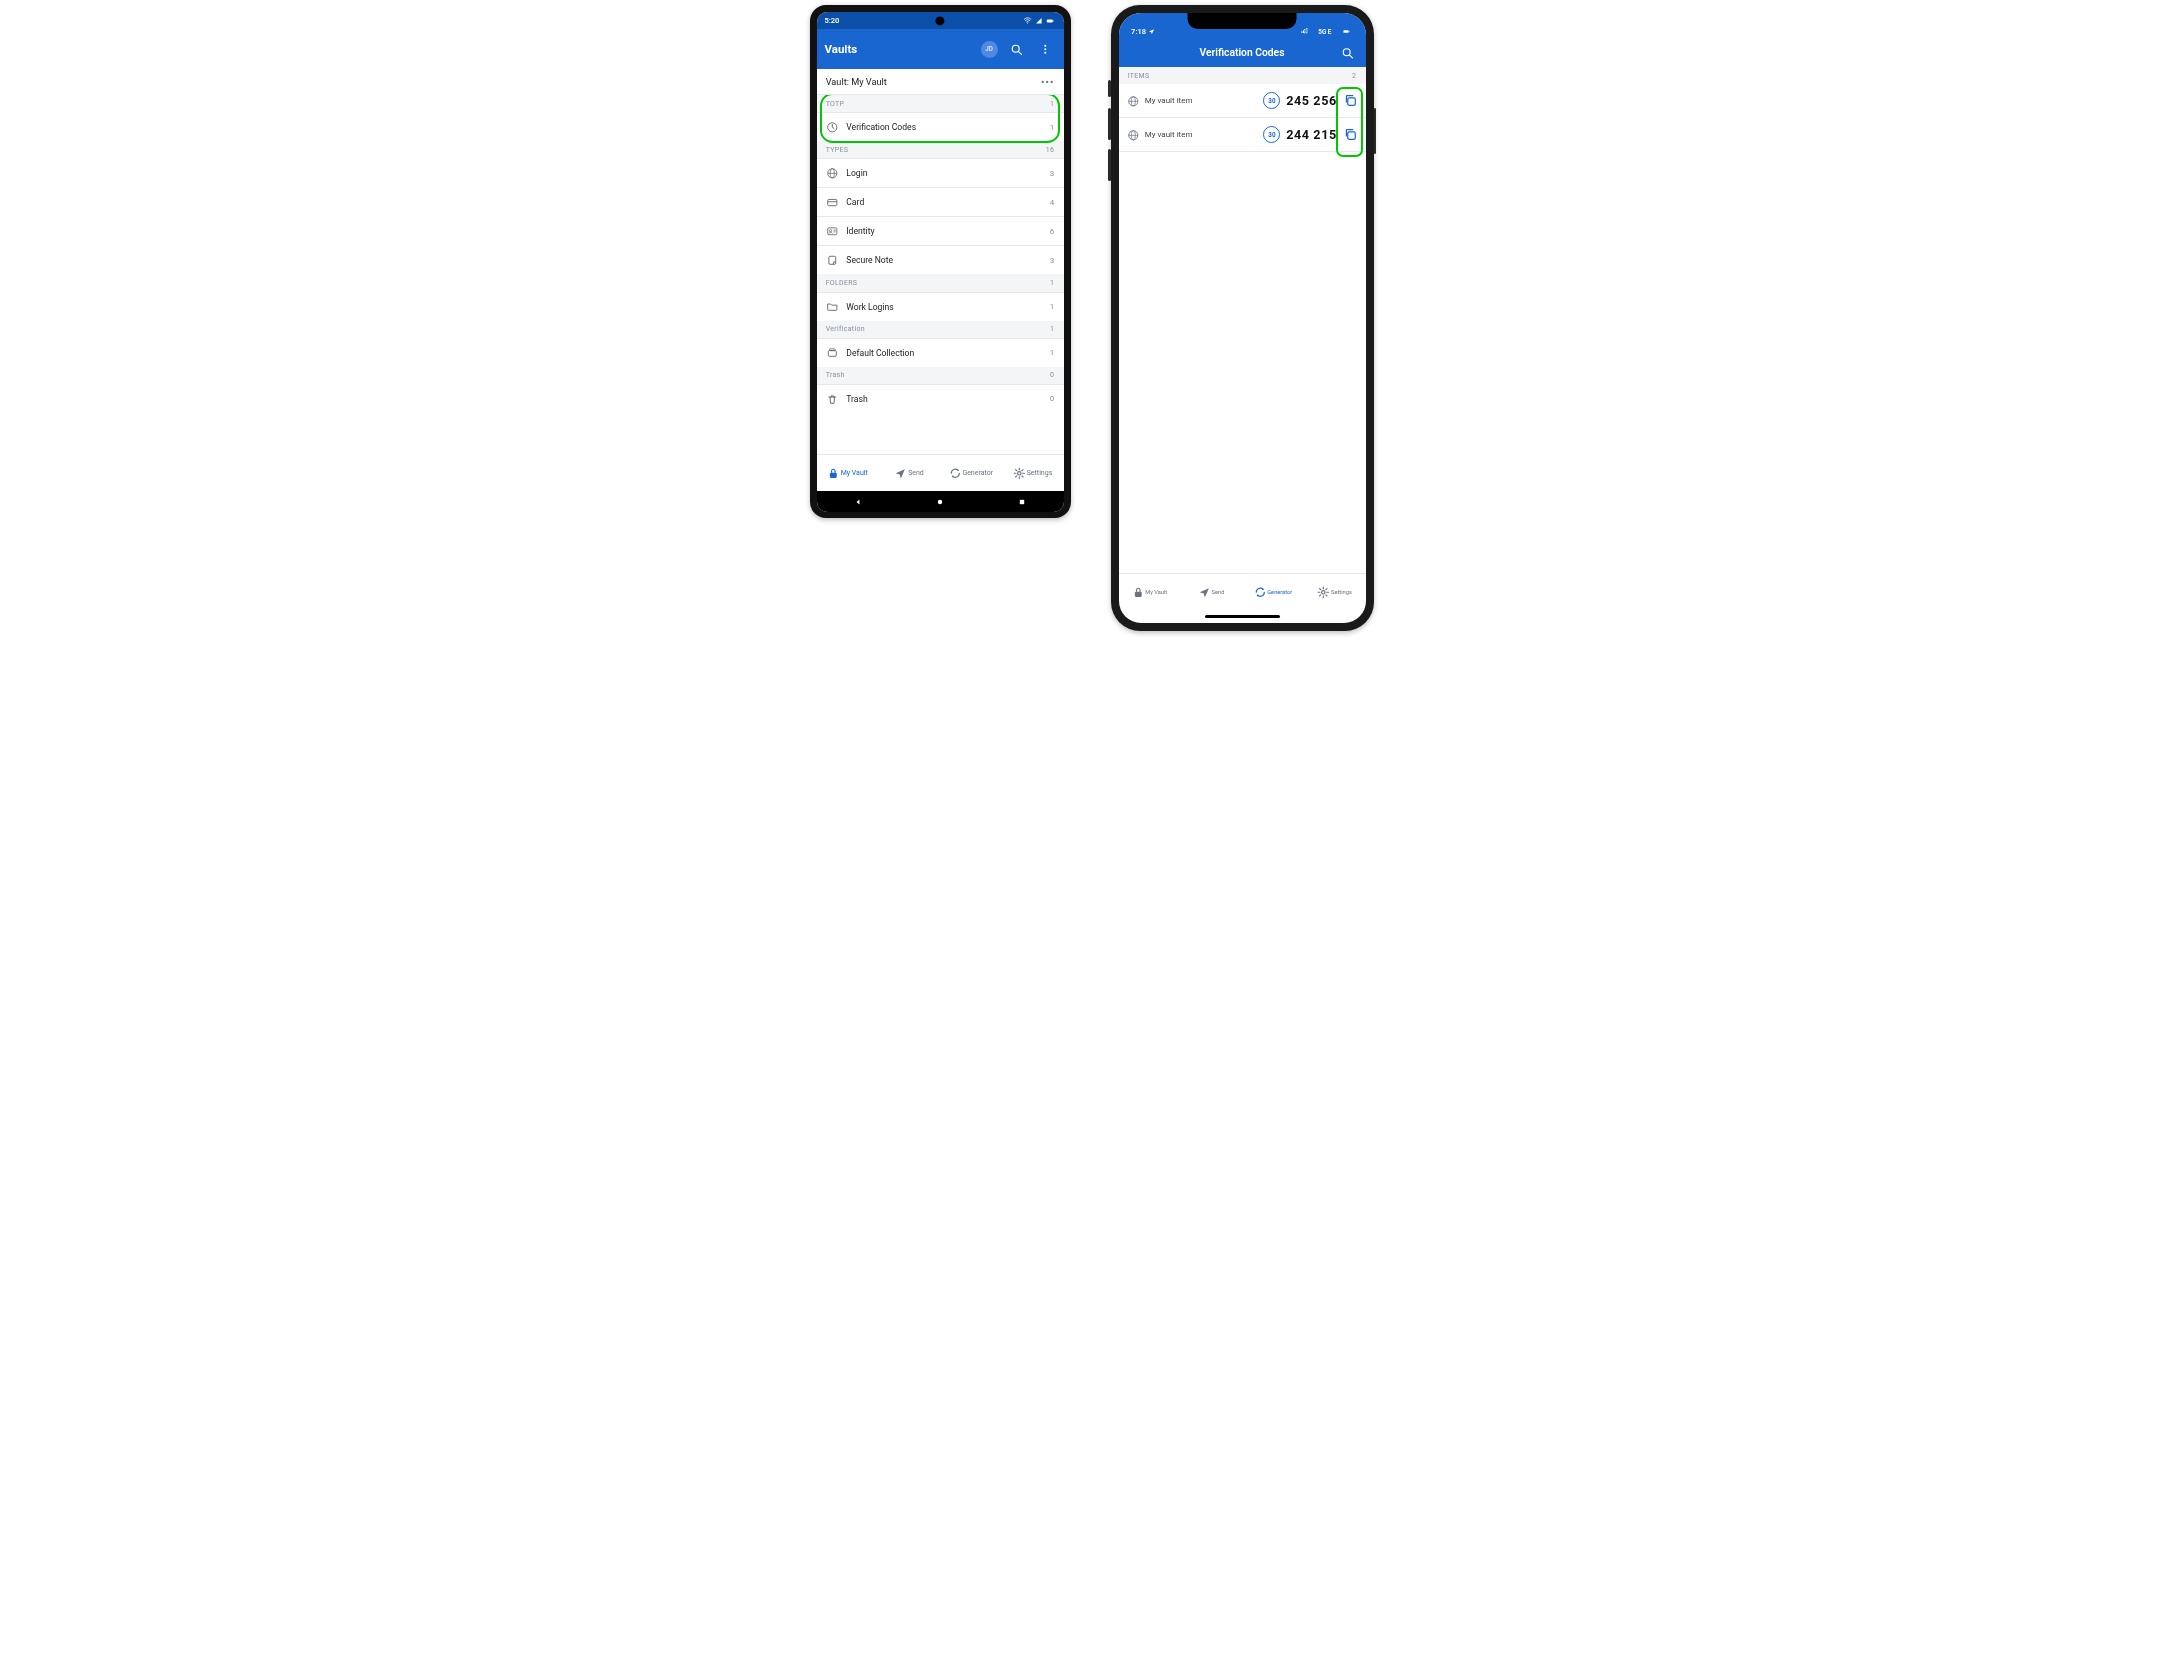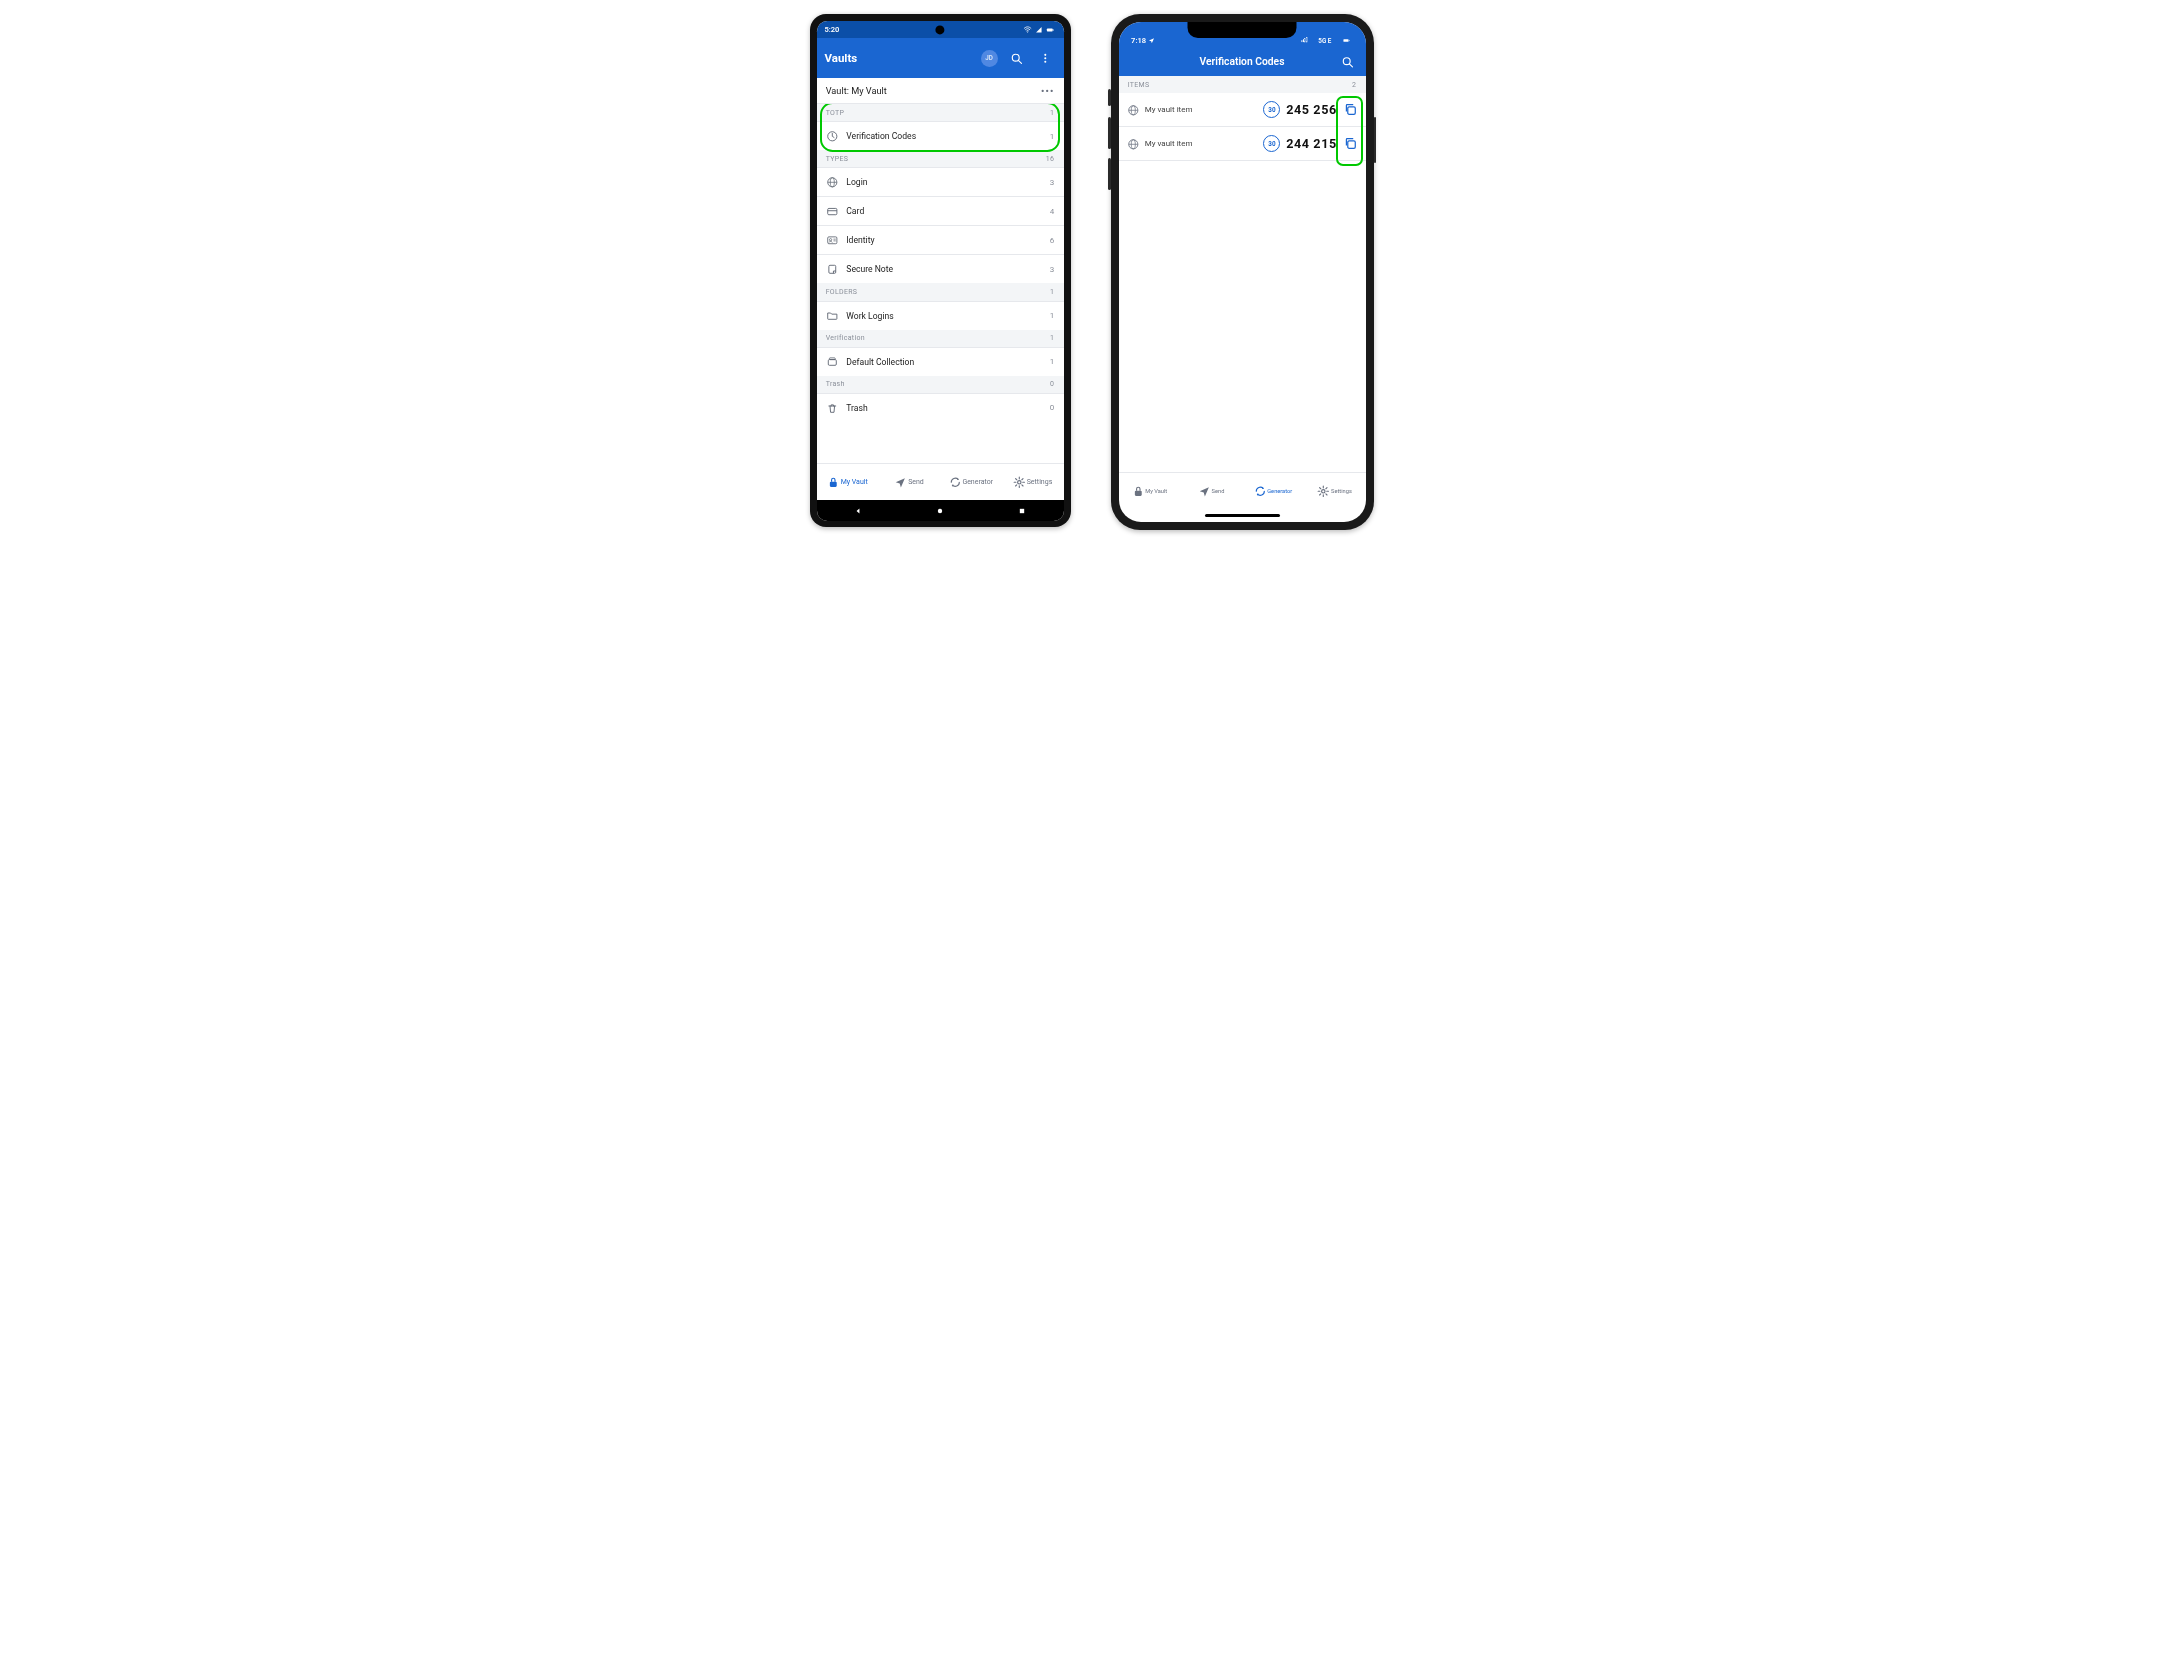--- a/index.html
+++ b/index.html
@@ -5,21 +5,21 @@
   :root{
     --blue:#1a66d1;
     --blue-dark:#0b4fa8;
     --text:#222;
     --muted:#8a8f99;
     --hairline:#e6e8ec;
     --section:#f3f5f7;
     --green:#00c800;
   }
   html,body{margin:0;height:100%;background:#fff;font-family:-apple-system,BlinkMacSystemFont,"Segoe UI",Roboto,Helvetica,Arial,sans-serif;}
-  .stage{display:flex;gap:40px;justify-content:center;align-items:flex-start;padding:14px;}
+  .stage{display:flex;gap:40px;justify-content:center;align-items:flex-start;padding:5px;}
   
   .android{
     width:247px;border-radius:16px;background:#111;padding:7px 7px 5.7px 7px;box-shadow:0 1.1px 5.7px rgba(0,0,0,.25);
   }
   .android .screen{background:#fff;border-radius:10.3px;overflow:hidden;position:relative;height:500px;display:flex;flex-direction:column;}
   .status-android{background:var(--blue-dark);color:#fff;font-size:7.5px;font-weight:600;height:17px;display:flex;align-items:center;justify-content:space-between;padding:0 8px;position:relative;}
   .status-android .cam{position:absolute;left:50%;top:50%;transform:translate(-50%,-50%);width:9.2px;height:9.2px;border-radius:50%;background:#000;}
   .status-android .right{display:flex;gap:2.3px;align-items:center;}
   .appbar{background:var(--blue);color:#fff;height:40px;display:flex;align-items:center;padding:0 8px;gap:8px;}
   .appbar .title{font-size:11.5px;font-weight:700;flex:1;}
@@ -36,21 +36,21 @@
   .highlight-row{position:absolute;left:3.4px;right:3.4px;border:2.3px solid var(--green);border-radius:12.6px;pointer-events:none;}
   .tabbar{height:36px;border-top:0.6px solid var(--hairline);display:flex;}
   .tab{flex:1;display:flex;align-items:center;justify-content:center;gap:1.1px;color:#6b7280;font-size:7px;}
   .tab.active{color:var(--blue);}
   .tab .ticon{width:12.6px;height:12.6px;}
   .navbar{background:#000;height:21px;display:flex;align-items:center;justify-content:space-around;color:#fff;}
   .navbar .navicon{width:8px;height:8px;}
   
   .iphone{width:247px;border-radius:29px;background:#1a1a1a;padding:8px;box-shadow:0 1.1px 5.7px rgba(0,0,0,.25);position:relative;}
   .iphone .side-btn{position:absolute;background:#2a2a2a;border-radius:1.7px;}
-  .iphone .screen{background:#fff;border-radius:22px;overflow:hidden;position:relative;height:500px;display:flex;flex-direction:column;}
+  .iphone .screen{background:#fff;border-radius:22px;overflow:hidden;position:relative;height:610px;display:flex;flex-direction:column;}
   .notch{position:absolute;top:0;left:50%;transform:translateX(-50%);width:109px;height:16px;background:#000;border-bottom-left-radius:10.3px;border-bottom-right-radius:10.3px;z-index:5;}
   .status-ios{background:var(--blue);color:#fff;height:23px;display:flex;align-items:flex-end;justify-content:space-between;padding:0 12.6px 2.3px;font-size:7.5px;font-weight:600;}
   .navtitle{background:var(--blue);color:#fff;height:29px;display:flex;align-items:center;justify-content:center;position:relative;font-size:10.3px;font-weight:600;}
   .navtitle .search{position:absolute;right:8px;top:50%;transform:translateY(-50%);}
   .ios-content{flex:1;overflow:auto;position:relative;}
   .ios-row{height:33px;display:flex;align-items:center;padding:0 8px;gap:5.7px;color:var(--text);border-bottom:0.6px solid var(--hairline);}
   .ios-row .ricon{width:12.6px;height:12.6px;color:#6b7280;}
   .ios-row .label{flex:1;font-size:8px;color:#444;}
   .countdown{width:15px;height:15px;border-radius:50%;border:1.1px solid var(--blue);color:var(--blue);font-size:6.3px;font-weight:700;display:flex;align-items:center;justify-content:center;}
   .code{font-size:12.6px;font-weight:700;letter-spacing:0.6px;color:#111;}

